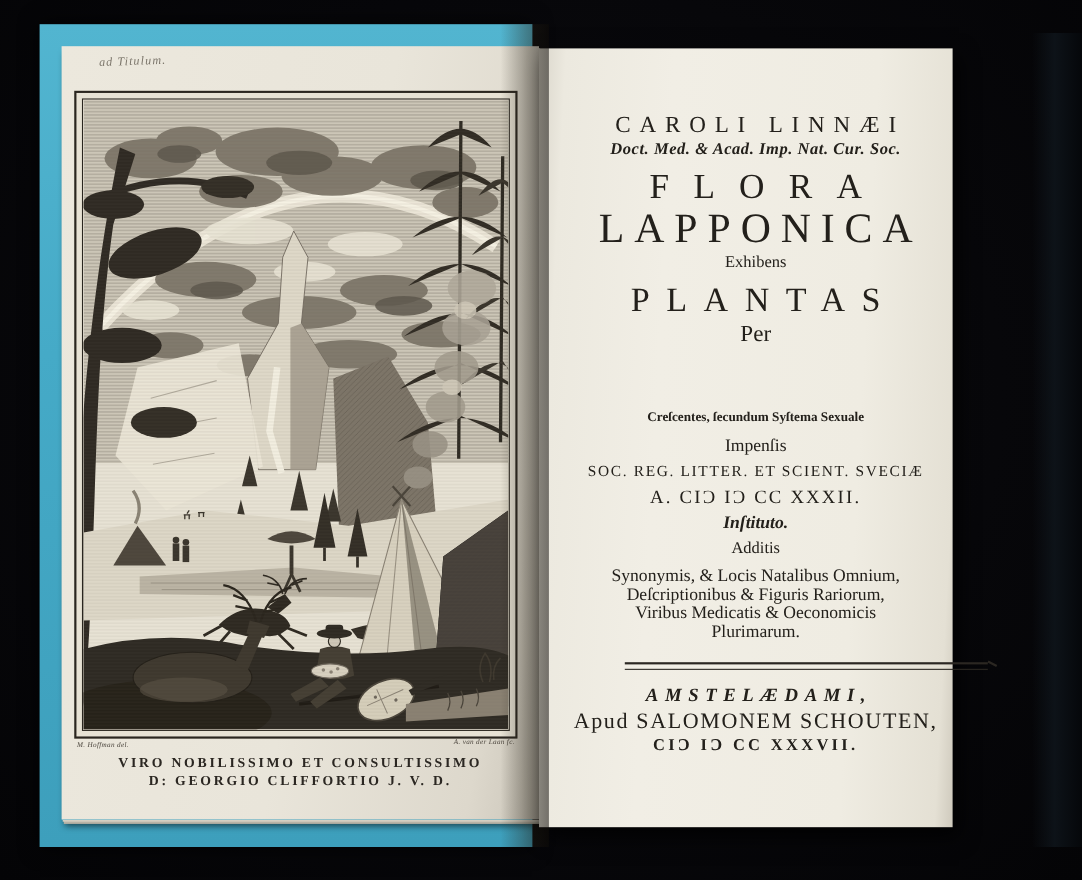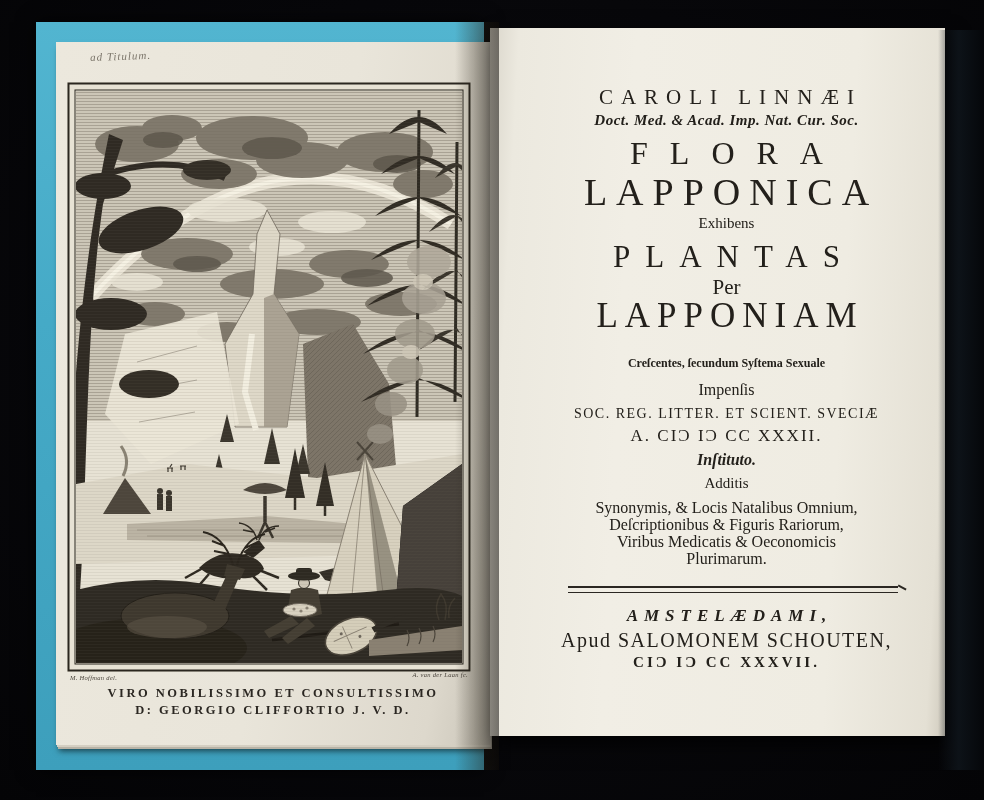--- a/index.html
+++ b/index.html
@@ -18,21 +18,21 @@
          color:#7b756a;transform:rotate(-2deg);letter-spacing:1px;}
   .engraving{position:absolute;left:11px;top:40px;width:404px;height:590px;}
   .sig{position:absolute;font-size:6.5px;font-style:italic;color:#4a443c;letter-spacing:.3px;}
   .sig-l{left:14px;top:632px;}
   .sig-r{right:22px;top:629px;text-align:right;}
   .caption{position:absolute;left:0;right:0;text-align:center;color:#2b2722;
          font-size:12.5px;letter-spacing:2.5px;font-weight:bold;}
   .caption1{top:644px;}
   .caption2{top:661px;}
   
-  .page-right{position:absolute;left:490px;top:28px;width:455px;height:708px;
+  .page-right{position:absolute;left:490px;top:44px;width:376px;height:708px;
          background:linear-gradient(93deg,#d9d5ca 0%,#ece9df 6%,#f1eee5 30%,#efece2 75%,#e4e0d4 96%,#cfcabd 100%);
          box-shadow:6px 8px 18px rgba(0,0,0,.85);}
   .gutter-shade{position:absolute;left:455px;top:22px;width:44px;height:748px;
          background:linear-gradient(90deg,rgba(0,0,0,0) 0%,rgba(40,35,25,.38) 55%,rgba(15,12,8,.55) 100%);
          pointer-events:none;}
   .fore-edge{position:absolute;left:938px;top:30px;width:46px;height:740px;
          background:linear-gradient(90deg,rgba(20,26,32,0) 0%,rgba(14,20,26,.9) 45%,#05070a 100%);
          pointer-events:none;}
   .text-block{position:absolute;left:18px;right:0;top:0;bottom:0;color:#23201b;}
   .line{position:absolute;left:0;right:0;text-align:center;white-space:nowrap;}
@@ -293,21 +293,20 @@
 
   <div class="page-right">
     <div class="text-block">
       <div class="line l-author">CAROLI LINNÆI</div>
       <div class="line l-titles">Doct. Med. &amp; Acad. Imp. Nat. Cur. Soc.</div>
       <div class="line l-flora">FLORA</div>
       <div class="line l-lapponica">LAPPONICA</div>
       <div class="line l-exhibens">Exhibens</div>
       <div class="line l-plantas">PLANTAS</div>
       <div class="line l-per">Per</div>
-      <div class="line l-lapponiam">LAPPONIAM</div>
       <div class="line l-sub1">Creſcentes, ſecundum Syſtema Sexuale</div>
       <div class="line l-soc">SOC. REG. LITTER. ET SCIENT. SVECIÆ</div>
       <div class="line l-impensis">Impenſis</div>
       <div class="line l-year">A. CIƆ IƆ CC XXXII.</div>
       <div class="line l-instituto">Inſtituto.</div>
       <div class="line l-additis">Additis</div>
       <div class="line l-add1">Synonymis, &amp; Locis Natalibus Omnium,</div>
       <div class="line l-add2">Deſcriptionibus &amp; Figuris Rariorum,</div>
       <div class="line l-add3">Viribus Medicatis &amp; Oeconomicis</div>
       <div class="line l-add4">Plurimarum.</div>

